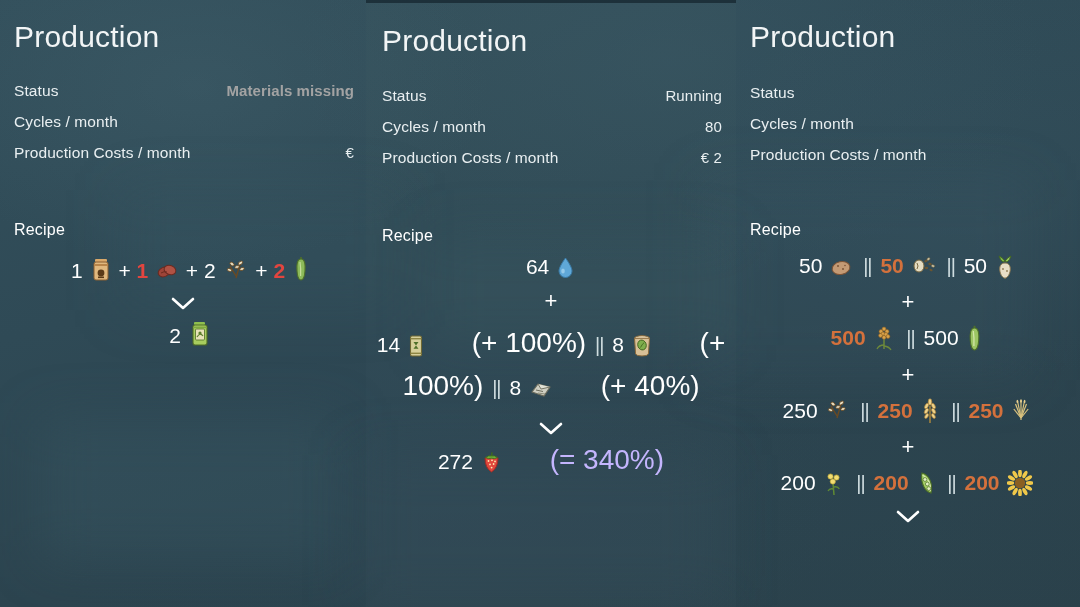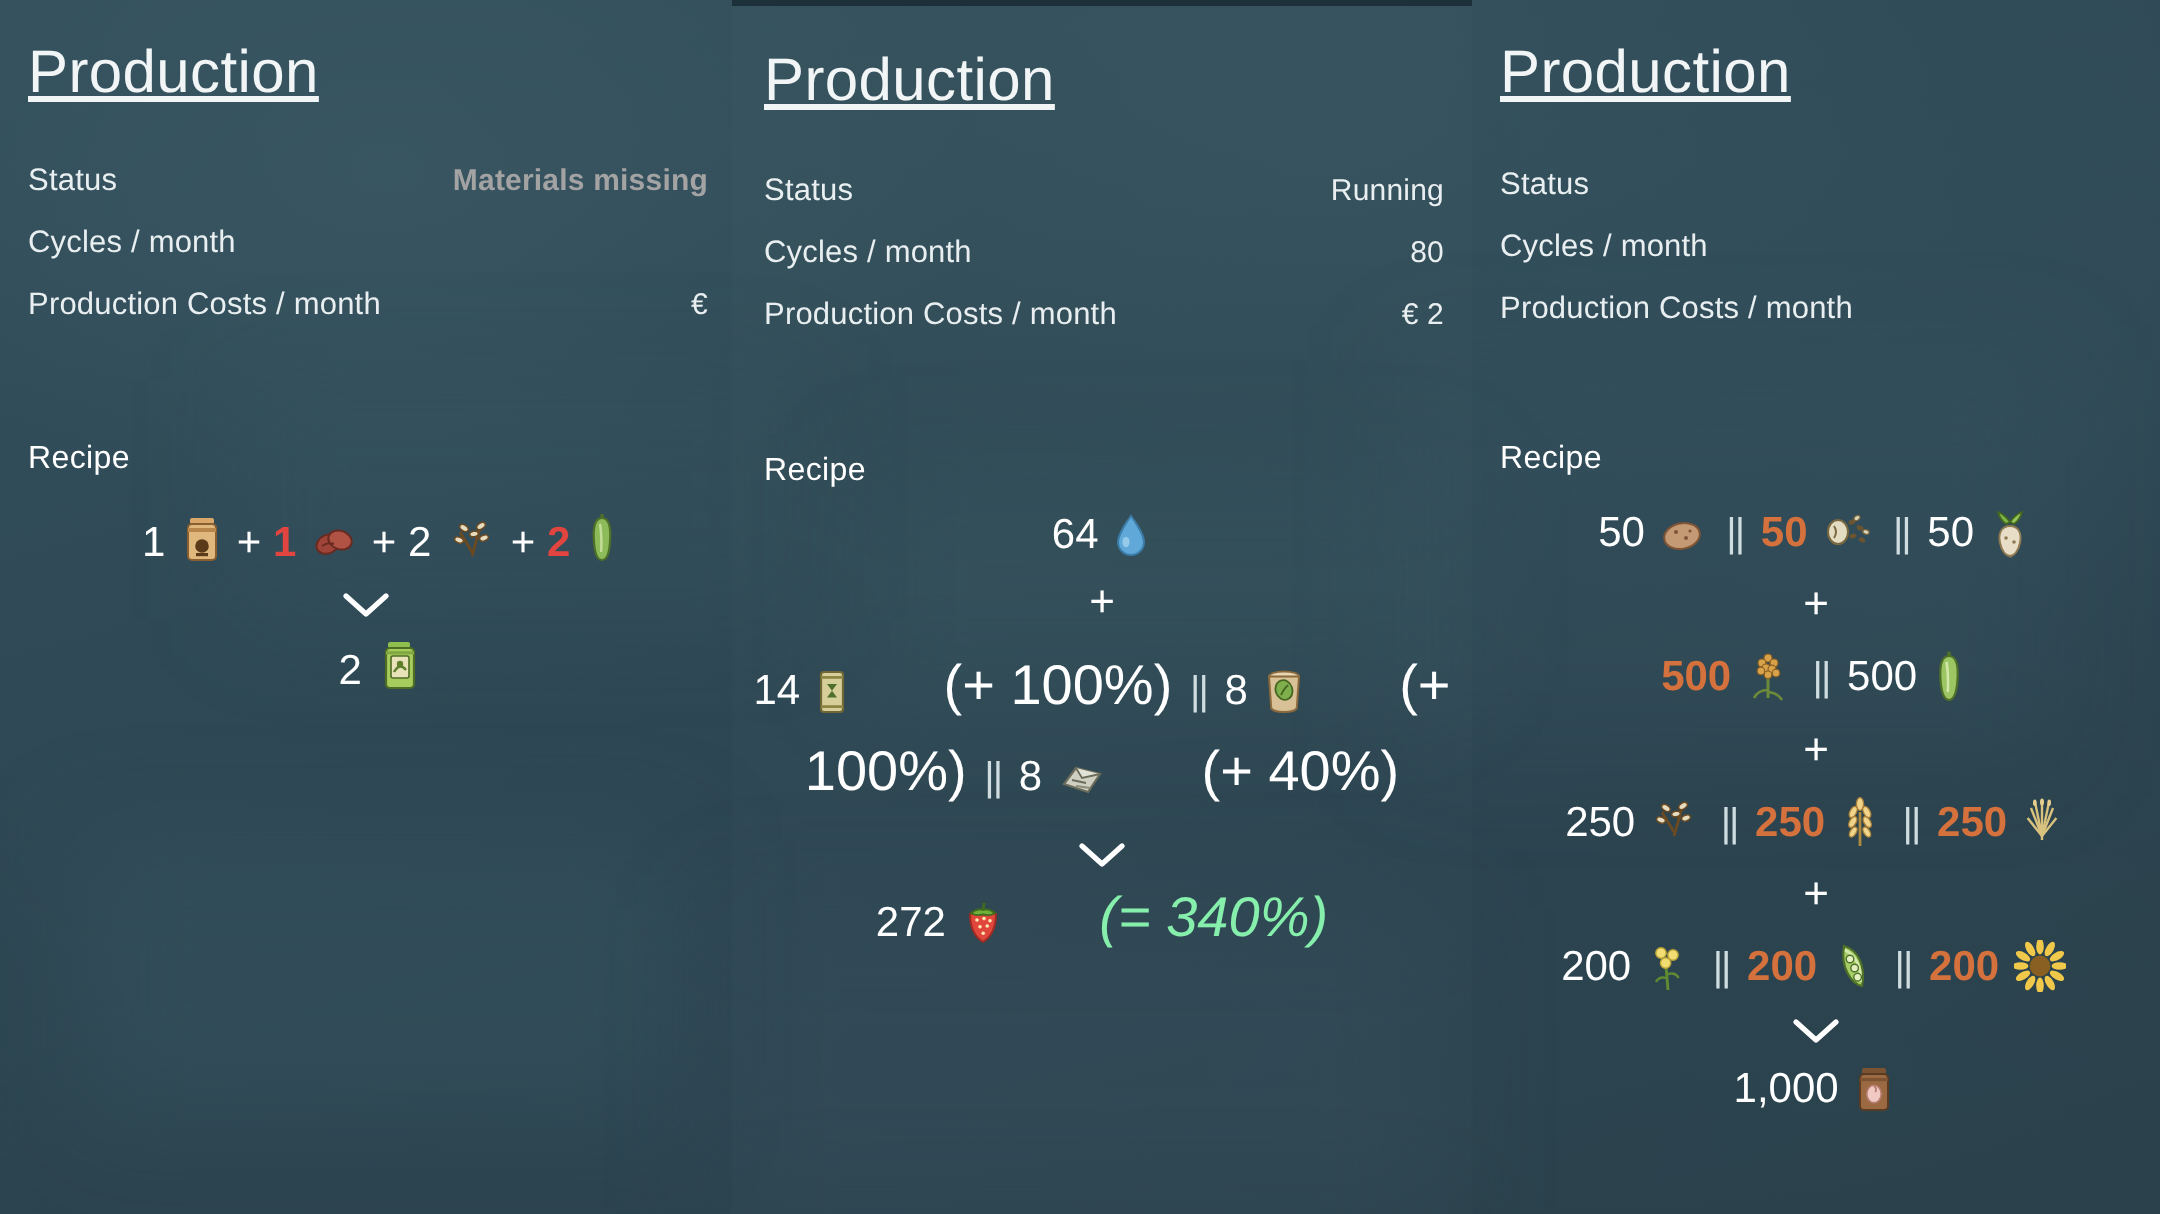--- a/index.html
+++ b/index.html
@@ -66,21 +66,20 @@
 
   .panel-title {
     position: absolute;
     left: 14px;
     top: 20px;
     font-size: 30px;
     font-weight: 400;
     color: #f2f5f6;
     letter-spacing: 0.2px;
     white-space: nowrap;
-    text-decoration: underline;
   }
   #panel-2 .panel-title { left: 16px; top: 21px; }
   #panel-3 .panel-title { left: 14px; top: 20px; }
 
   .stats {
     position: absolute;
     left: 14px;
     right: 12px;
     top: 82px;
   }
@@ -142,21 +141,21 @@
   #panel-1 .rline { padding: 4px 0; margin-left: 16px; }
   #panel-2 .rline { padding: 3px 0; }
   #panel-3 .rline { padding: 4px 0; }
 
   .rline.wrapline { white-space: normal; line-height: 1.55; padding: 2px 24px; }
 
   .num { color: #ffffff; }
   .num.red { color: #e2453f; font-weight: 600; }
   .num.orange { color: #d4713c; font-weight: 600; }
   .pct { color: #ffffff; font-size: 28px; margin-left: 40px; }
-  .pct.orange { color: #86efac; font-style: italic; }
+  .pct.orange { color: #c4b5fd; }
   .plusop { color: #ffffff; font-size: 21px; }
   .sep { color: #cfdde0; font-size: 20px; padding: 0 3px; letter-spacing: -1px; }
 
   .gap-plus {
     display: block;
     font-size: 22px;
     color: #ffffff;
     line-height: 1;
   }
   #panel-2 .gap-plus { padding: 8px 0 6px; }
@@ -590,28 +589,16 @@
             </svg>
           </span>
         </span>
 
         <span class="arrow-down">
           <svg width="26" height="16" viewBox="0 0 26 16">
             <path d="M3 4 L13 13 L23 4" stroke="#ffffff" stroke-width="2.6" fill="none" stroke-linecap="round" stroke-linejoin="round"></path>
           </svg>
         </span>
 
-        <span class="rline">
-          <span class="num">1,000</span>
-          <span class="ico" style="vertical-align:-5px;">
-            <svg width="20" height="23" viewBox="0 0 20 23">
-              <rect x="4" y="1" width="12" height="3" rx="1" fill="#7c5433"></rect>
-              <rect x="3" y="4" width="14" height="18" rx="2" fill="#9b6a42" stroke="#5b3b22" stroke-width="1"></rect>
-              <rect x="3" y="6" width="14" height="1.6" fill="#7c5433"></rect>
-              <ellipse cx="10" cy="14" rx="3.6" ry="4.4" fill="#f0c9c2" stroke="#b77f74" stroke-width="0.8"></ellipse>
-              <path d="M10 10 q1.8 1.6 0.6 3" stroke="#b77f74" stroke-width="0.9" fill="none"></path>
-            </svg>
-          </span>
-        </span>
       </div>
     </div>
   </div>
 </div>
 
 </body></html>

